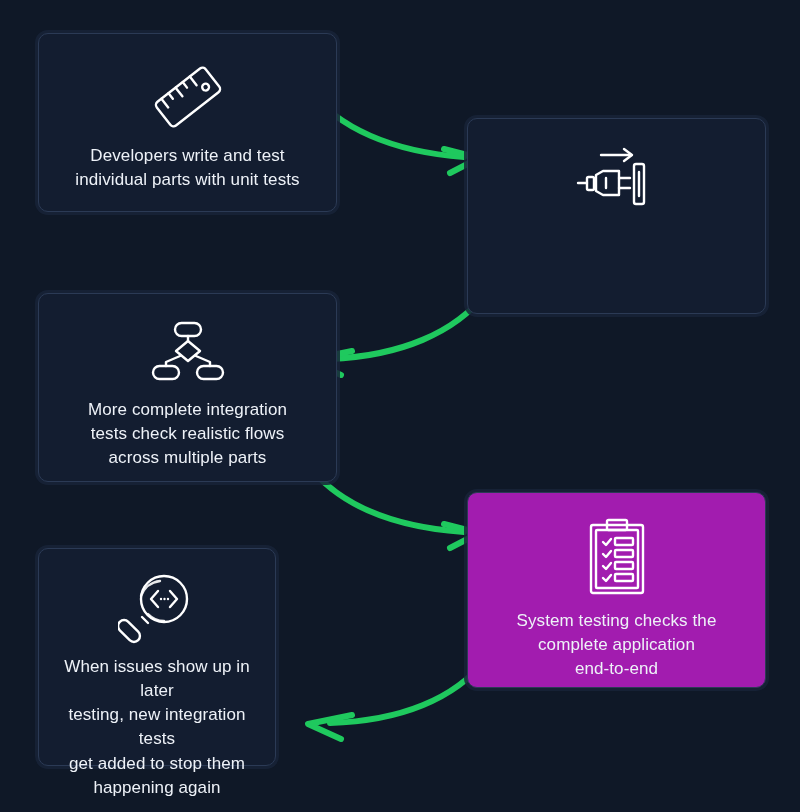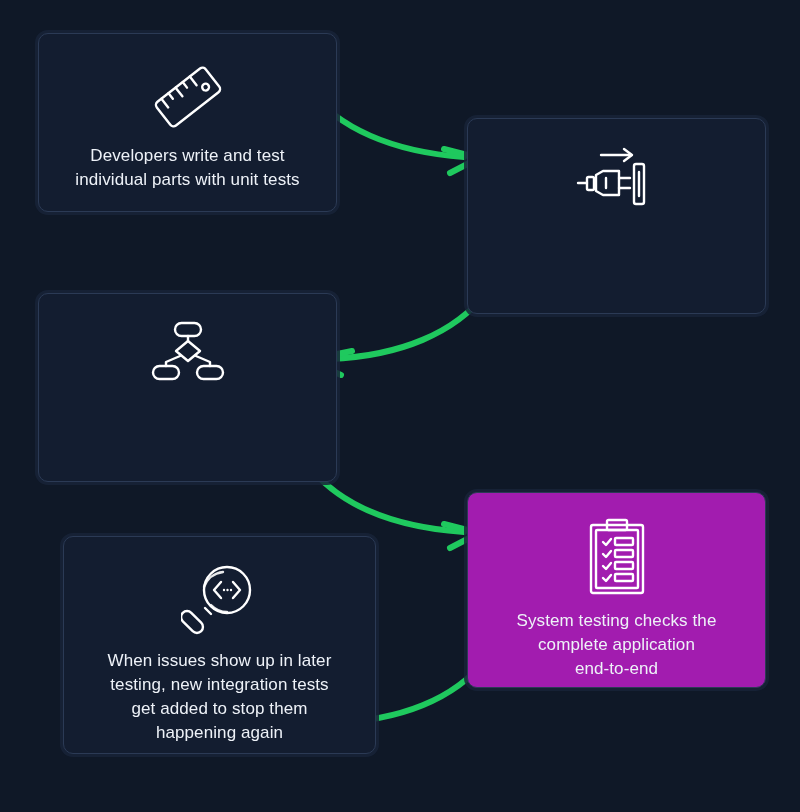--- a/index.html
+++ b/index.html
@@ -54,21 +54,21 @@
   #card-2 .card-text { margin-top:8px; }
 
   #card-3 { left:38px;  top:293px; width:299px; height:189px; }
   #card-3 .card-icon { margin-top:24px; height:66px; }
   #card-3 .card-text { margin-top:14px; }
 
   #card-4 { left:467px; top:492px; width:299px; height:196px; }
   #card-4 .card-icon { margin-top:22px; height:84px; }
   #card-4 .card-text { margin-top:10px; }
 
-  #card-5 { left:38px;  top:536px; width:313px; height:218px;margin-left:25px; }
+  #card-5 { left:38px;  top:548px; width:238px; height:218px; }
   #card-5 .card-icon { margin-top:20px; height:86px; }
   #card-5 .card-text { margin-top:6px; }
 
   
   #arrows {
     position:absolute; left:0; top:0;
     width:800px; height:812px;
     pointer-events:none;
   }
   .arrow-path {
@@ -159,20 +159,23 @@
       <svg width="78" height="62" viewBox="0 0 78 62" fill="none" stroke="#ffffff" stroke-width="2.4" stroke-linecap="round" stroke-linejoin="round">
         <rect x="26" y="3" width="26" height="13" rx="6.5"></rect>
         <line x1="39" y1="16" x2="39" y2="21"></line>
         <path d="M39,21 L51,31 L39,41 L27,31 Z"></path>
         <path d="M31,36 L17,42 L17,46"></path>
         <path d="M47,36 L61,42 L61,46"></path>
         <rect x="4" y="46" width="26" height="13" rx="6.5"></rect>
         <rect x="48" y="46" width="26" height="13" rx="6.5"></rect>
       </svg>
     </div>
+    <div class="card-text" style="color: rgb(238, 242, 248);">More complete integration
+tests check realistic flows
+across multiple parts</div>
   </div>
 
   <div class="card" id="card-4" style="background: #a21caf; border-color: rgb(43, 58, 85);">
     <div class="card-icon">
       <svg width="62" height="78" viewBox="0 0 62 78" fill="none" stroke="#ffffff" stroke-width="2.4" stroke-linecap="round" stroke-linejoin="round">
         <rect x="5" y="7" width="52" height="68" rx="2"></rect>
         <rect x="10" y="12" width="42" height="58" rx="1"></rect>
         <rect x="21" y="2" width="20" height="10" rx="1.5"></rect>
 
         <path d="M17,24 L20,27 L25,21"></path>

